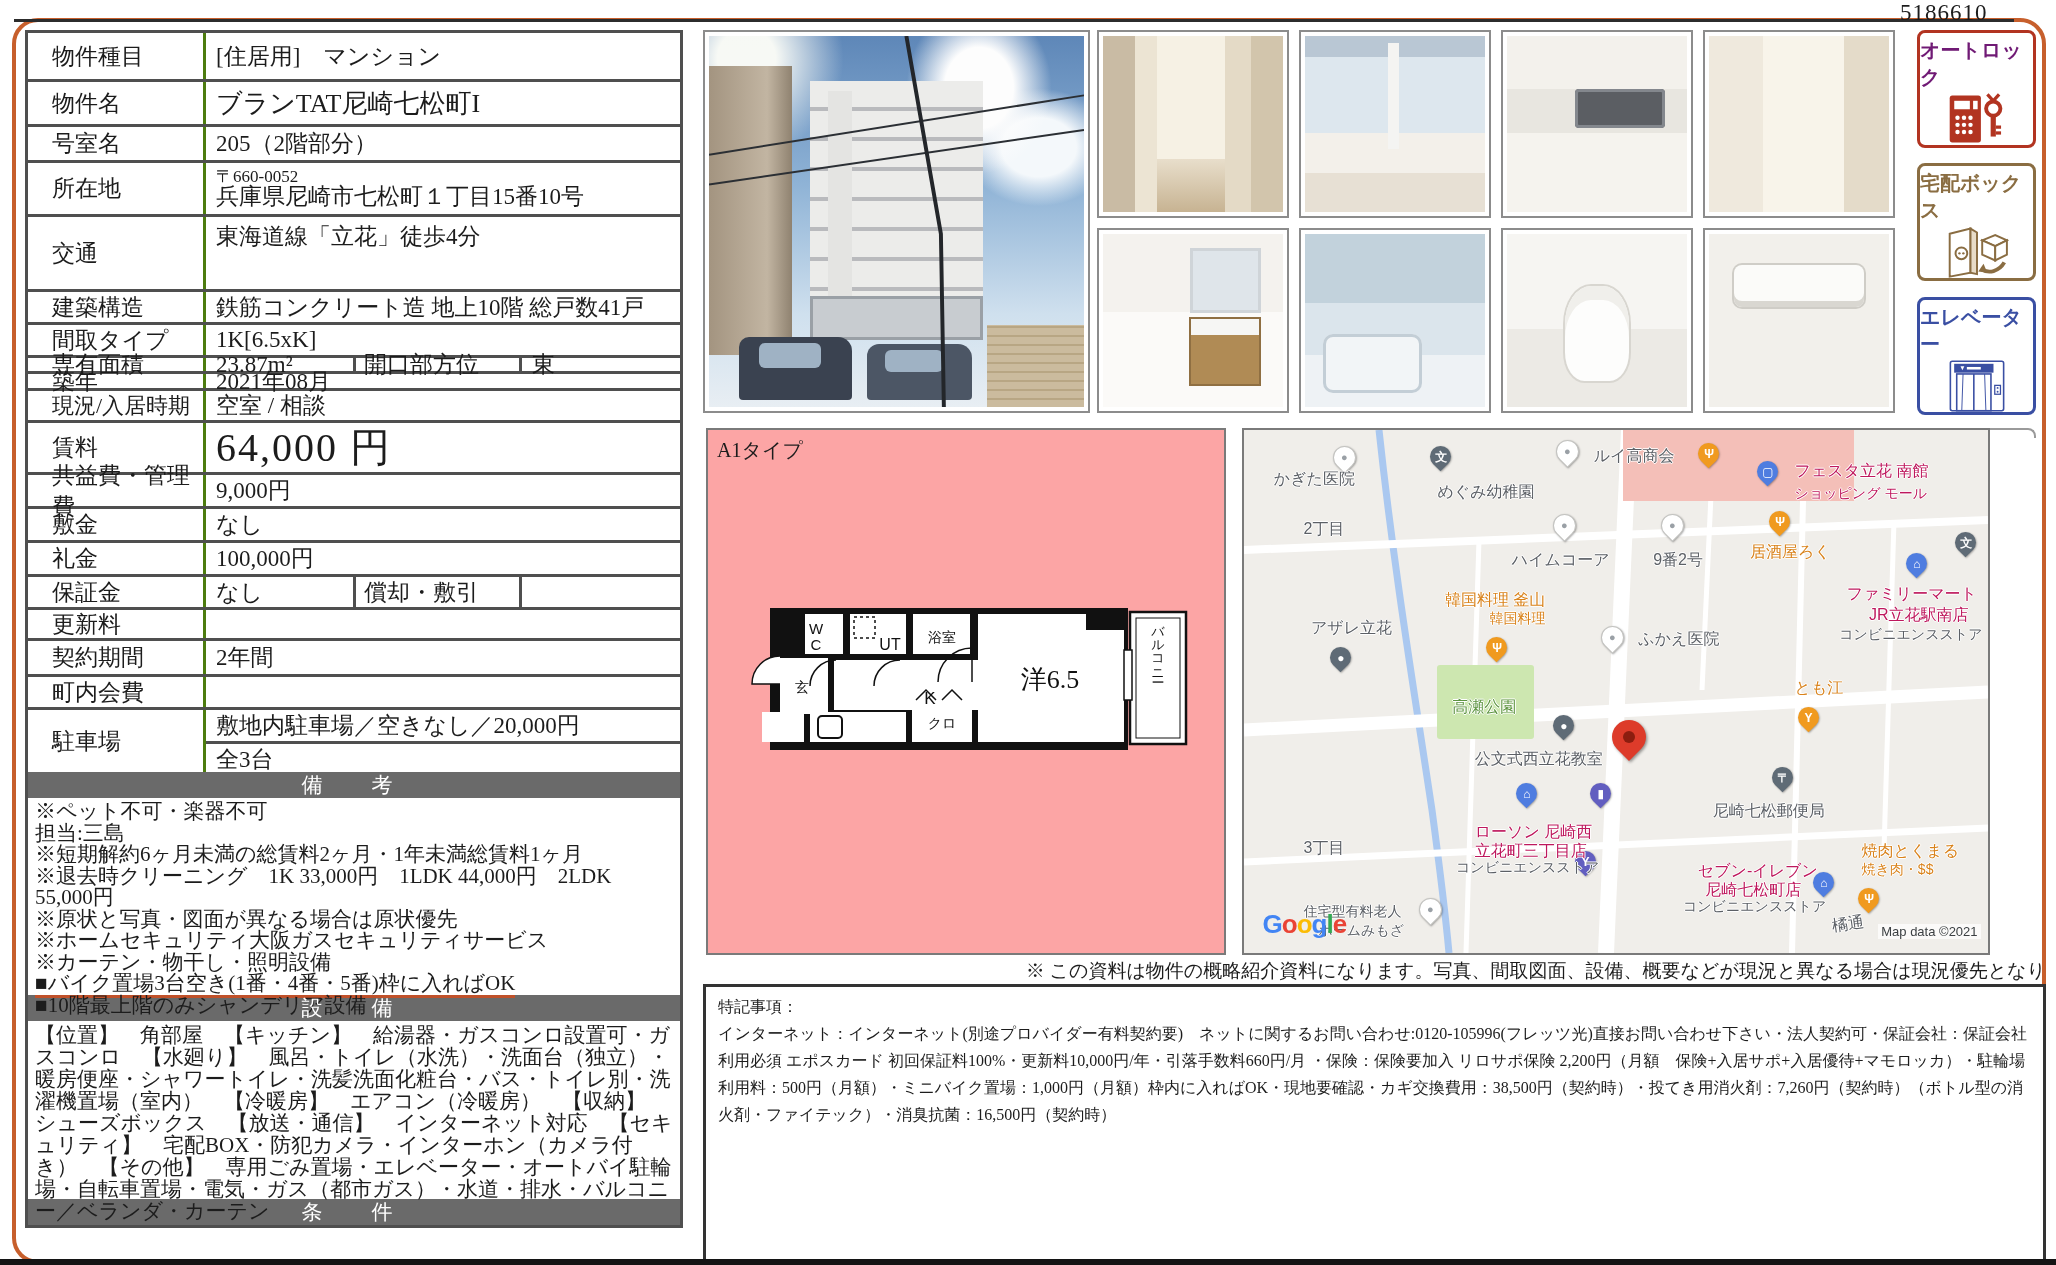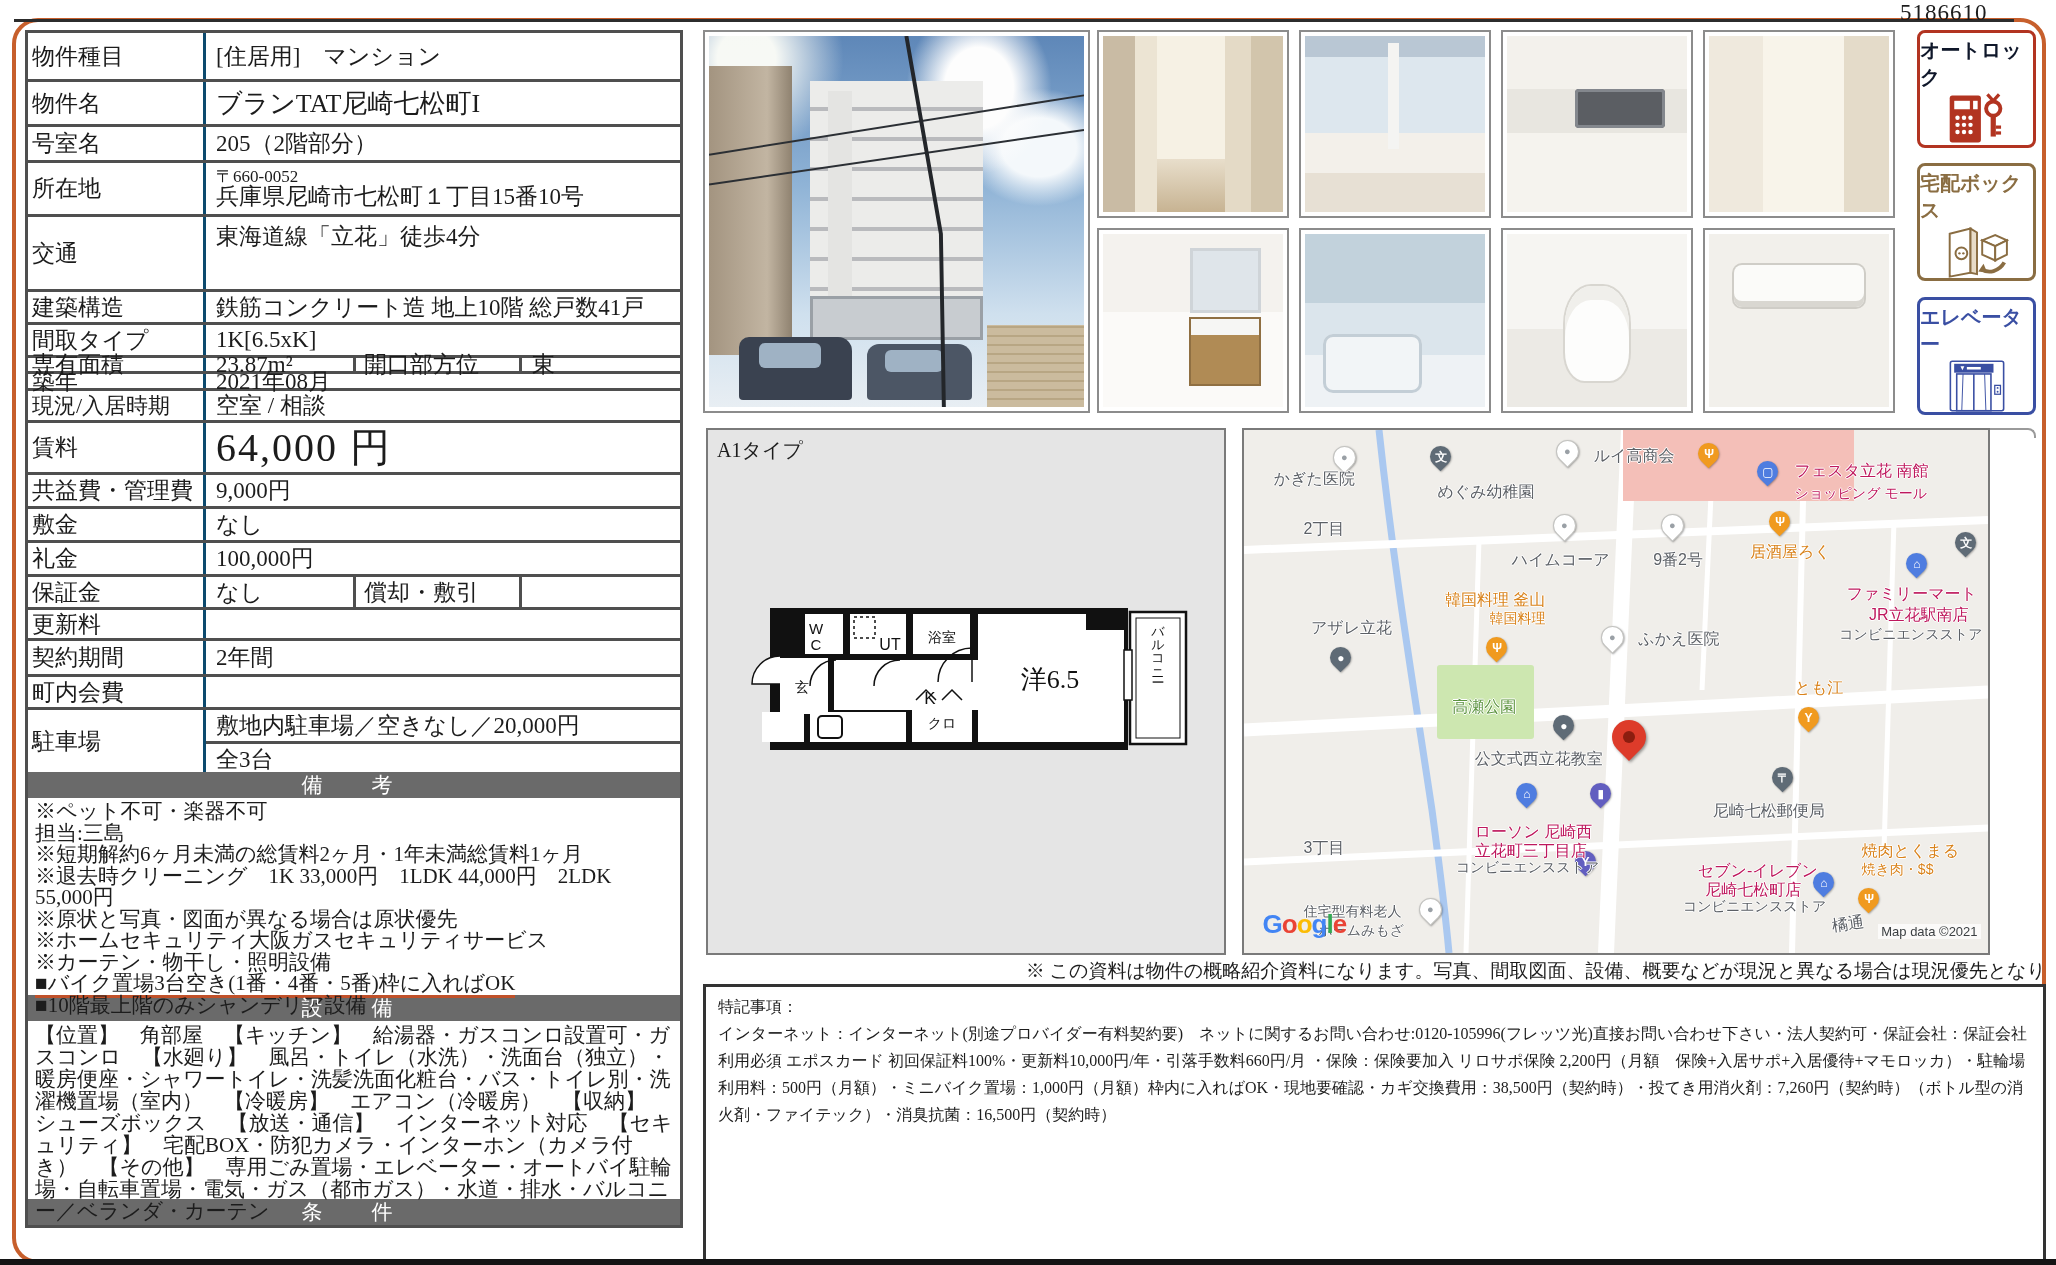--- a/index.html
+++ b/index.html
@@ -7,22 +7,22 @@
        font-family:"Liberation Serif","DejaVu Serif",serif;color:#1c1c1c;}
   .abs{position:absolute;}
   
   .orange-frame{left:12px;top:18px;width:2026px;height:1238px;border:4px solid #c75f2c;border-radius:26px;}
   .top-rule{left:14px;top:19px;width:2000px;height:3px;background:#2c2c2c;}
   .bottom-edge{left:0;top:1259px;width:2056px;height:6px;background:#141414;}
   .doc-number{left:1900px;top:0px;width:140px;font-size:23px;letter-spacing:1px;}
   
   .left-col{left:25px;top:30px;width:658px;border:3px solid #4f4f4f;background:#fff;box-sizing:border-box;}
   .tr{display:flex;border-bottom:3px solid #4f4f4f;box-sizing:border-box;}
-  .th{width:178px;flex:0 0 178px;border-right:3px solid #0c4a6e;display:flex;align-items:center;
-      padding-left:4px;font-size:23px;box-sizing:border-box;}
+  .th{width:178px;flex:0 0 178px;border-right:3px solid #4d7c0f;display:flex;align-items:center;
+      padding-left:24px;font-size:23px;box-sizing:border-box;}
   .td{flex:1;display:flex;align-items:center;padding-left:10px;font-size:23px;box-sizing:border-box;}
   .td.colsep{border-right:3px solid #4f4f4f;}
   .two-line{flex-direction:column;align-items:flex-start;justify-content:center;line-height:1.05;}
   .postal{font-size:17px;}
   .top-align{align-items:flex-start;padding-top:4px;}
   .rent{font-size:40px;letter-spacing:2px;}
   .stack{flex:1;display:flex;flex-direction:column;}
   .stack .sub{flex:1;display:flex;align-items:center;padding-left:10px;font-size:23px;}
   .stack .sub:first-child{border-bottom:3px solid #4f4f4f;}
   .secbar{height:26px;background:#6a6a6a;color:#fff;font-size:21px;letter-spacing:14px;
@@ -81,21 +81,21 @@
   .p8:after{content:"";position:absolute;left:14%;top:18%;width:72%;height:24%;background:#fbfbf9;border-radius:8px;
       box-shadow:inset 0 -6px 0 #d9d7d1, 0 0 0 2px #cfcdc7;}
   
   .badge{left:1917px;width:119px;height:118px;border-radius:8px;background:#fff;box-sizing:border-box;
          display:flex;flex-direction:column;align-items:center;}
   .badge .blabel{font-family:"Liberation Sans","DejaVu Sans",sans-serif;font-weight:bold;font-size:20px;margin-top:4px;letter-spacing:0px;}
   .badge svg{margin-top:2px;}
   .badge-partial{left:1917px;top:428px;width:119px;height:10px;border:2px solid #9a9a9a;border-bottom:none;
          border-radius:8px 8px 0 0;box-sizing:border-box;}
   
-  .fp-panel{left:706px;top:428px;width:520px;height:527px;border:2px solid #7a7a7a;background:#e5e5e5;box-sizing:border-box;}
+  .fp-panel{left:706px;top:428px;width:520px;height:527px;border:2px solid #7a7a7a;background:#fca5a5;box-sizing:border-box;}
   .fp-label{position:absolute;left:9px;top:7px;font-size:20px;}
   
   .map-panel{left:1242px;top:428px;width:748px;height:527px;border:2px solid #7a7a7a;box-sizing:border-box;
       background:#f0eeea;overflow:hidden;font-family:"Liberation Sans","DejaVu Sans",sans-serif;}
   .blockpink{position:absolute;left:51%;top:0;width:31%;height:13.5%;background:#f4bfb8;}
   .blockpark{position:absolute;left:26%;top:45%;width:13%;height:14%;background:#cde7b0;border-radius:3px;}
   .maplabel{position:absolute;font-size:16px;color:#5c6066;white-space:nowrap;
       text-shadow:-1px 0 #fff,1px 0 #fff,0 -1px #fff,0 1px #fff;}
   .ml-orange{color:#d9821a;} .ml-blue{color:#be185d;} .ml-green{color:#5d9440;}
   .ml-small{font-size:14px;}
@@ -266,21 +266,21 @@
       <div class="photo-inner p6"></div>
     </div>
   <div class="abs tile frame" style="left:1501px;top:228px;height:185px">
       <div class="photo-inner p7"></div>
     </div>
   <div class="abs tile frame" style="left:1703px;top:228px;height:185px">
       <div class="photo-inner p8"></div>
     </div>
 
   <div class="abs badge" style="top:30px;border:3px solid #b23421">
-    <div class="blabel" style="color:#0f172a">オートロック</div>
+    <div class="blabel" style="color:#701a75">オートロック</div>
     <svg width="96" height="80" viewBox="0 0 96 80">
       <rect x="6" y="4" width="48" height="72" rx="4" fill="#b23421"></rect>
       <rect x="13" y="12" width="24" height="13" fill="#fff"></rect>
       <rect x="42" y="12" width="7" height="13" fill="#fff"></rect>
       <g fill="#fff">
         <circle cx="18" cy="38" r="3.4"></circle>
           <circle cx="28" cy="38" r="3.4"></circle>
           <circle cx="38" cy="38" r="3.4"></circle>
         <circle cx="18" cy="49" r="3.4"></circle>
           <circle cx="28" cy="49" r="3.4"></circle>

